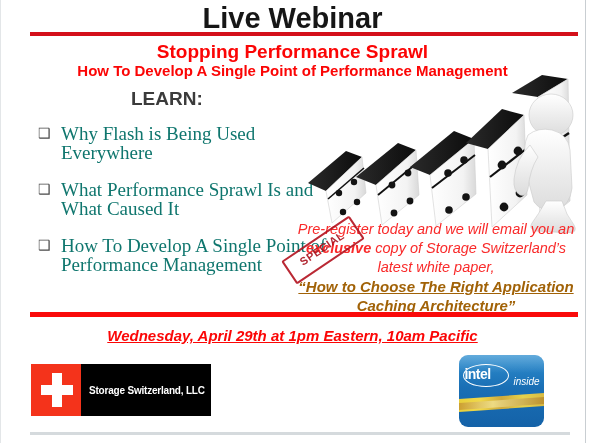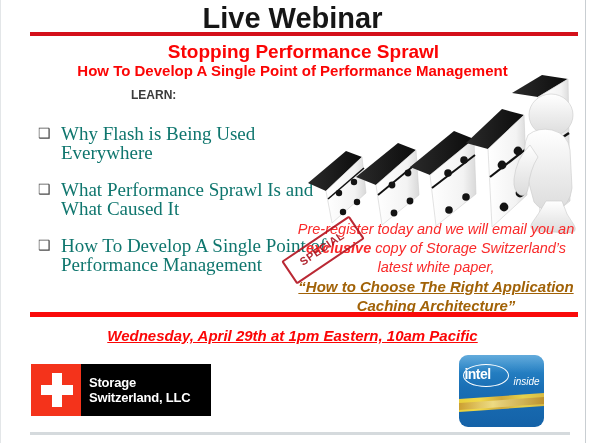--- a/index.html
+++ b/index.html
@@ -51,21 +51,21 @@
   }
   .rule-red-top {
     position: absolute;
     left: 30px; top: 32px;
     width: 548px; height: 4px;
     background: #d4101a;
   }
 
   .subhead1 {
     position: absolute;
-    left: 11px; top: 41px;
+    left: 0px; top: 41px;
     width: 585px;
     text-align: center;
     font-size: 19px;
     font-weight: bold;
     color: #fb0505;
   }
   .subhead2 {
     position: absolute;
     left: 0px; top: 62px;
     width: 585px;
@@ -73,21 +73,21 @@
     font-size: 15px;
     font-weight: bold;
     color: #fb0505;
     white-space: nowrap;
   }
 
   
   .learn-label {
     position: absolute;
     left: 131px; top: 88px;
-    font-size: 12px;
+    font-size: 19px;
     font-weight: bold;
     color: #3b3b3b;
   }
   .bullet-list {
     position: absolute;
     left: 38px; top: 124px;
     width: 290px;
   }
   .bullet-row {
     display: flex;
@@ -200,21 +200,21 @@
     left: 10px; top: 21px;
     width: 32px; height: 10px;
     background: #ffffff;
   }
   .ss-name {
     flex: 1 1 auto;
     display: flex;
     align-items: center;
     padding-left: 8px;
     color: #ffffff;
-    font-size: 13px;
+    font-size: 10px;
     font-weight: bold;
     letter-spacing: -0.2px;
   }
 
   .intel-logo {
     position: absolute;
     left: 459px; top: 355px;
     width: 85px; height: 72px;
     border-radius: 9px;
     background: linear-gradient(180deg, #2f8fd0 0%, #1a6fb5 45%, #1462a8 100%);

